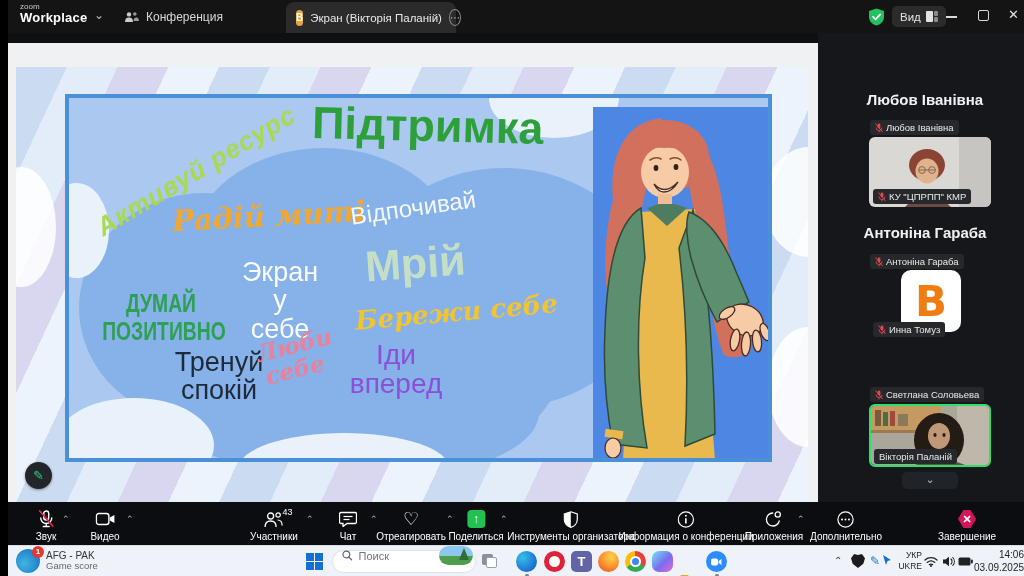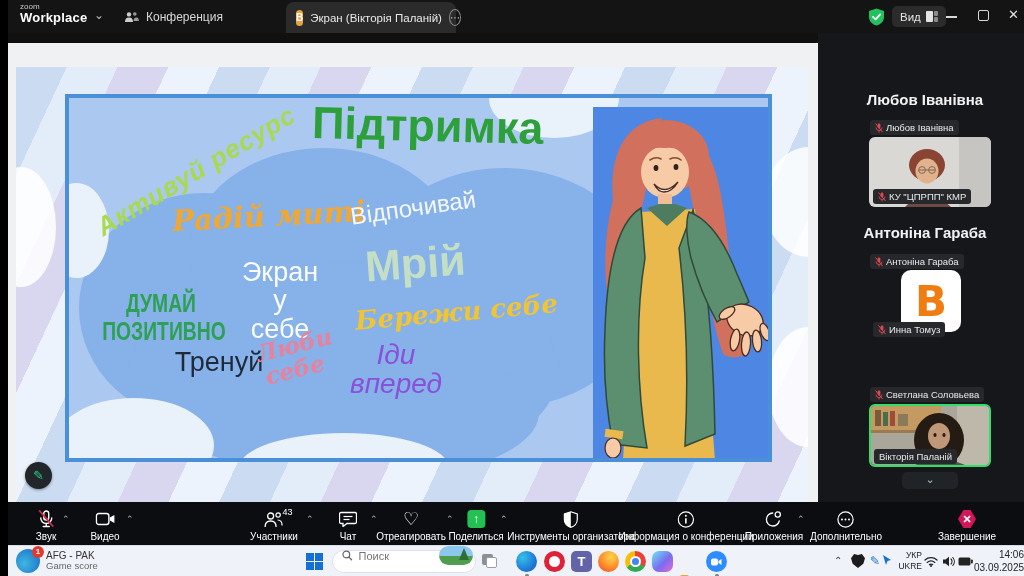--- a/index.html
+++ b/index.html
@@ -39,21 +39,21 @@
   .ph0 { left:30px; top:118px; width:235px; font-size:26px; font-weight:bold; font-style:italic; color:#a8d94e; transform:rotate(-31deg); transform-origin:0 50%; letter-spacing:1px; }
   .ph1 { left:243px; top:4px;  font-size:45px; font-weight:bold; color:#2da03c; transform:rotate(1.5deg); }
   .ph2 { left:103px; top:103px; font-size:29px; font-weight:bold; font-style:italic; color:#f0a832; font-family:"DejaVu Serif", serif; transform:rotate(-3deg); }
   .ph3 { left:281px; top:97px; font-size:24px; color:#f4f8ff; transform:rotate(-8deg); }
   .ph4 { left:163px; top:160px; width:96px; font-size:27px; color:#fafcff; text-align:center; white-space:normal; }
   .ph5 { left:296px; top:143px; font-size:43px; font-weight:bold; color:#c4dfc6; transform:rotate(-4deg); }
   .ph6 { left:286px; top:201px; font-size:26px; font-weight:bold; font-style:italic; color:#f1c434; font-family:"DejaVu Serif", serif; transform:rotate(-5deg); }
   .ph7 { left:22px; top:195px; width:140px; font-size:23px; font-weight:bold; color:#2da053; text-align:center; white-space:normal; transform:scale(.84,1.12); line-height:1.1; }
   .ph8 { left:100px; top:250px; width:100px; font-size:27px; color:#1e2a3a; text-align:center; white-space:normal; }
   .ph9 { left:190px; top:236px; width:66px; font-size:23px; font-weight:bold; color:#e8829c; text-align:center; white-space:normal; transform:rotate(-14deg); font-family:"DejaVu Serif", serif; font-style:italic; }
-  .ph10 { left:275px; top:242px; width:104px; font-size:28px; color:#8a50d8; text-align:center; white-space:normal;font-style:italic; }
+  .ph10 { left:275px; top:242px; width:104px; font-size:28px; color:#8a50d8; text-align:center; white-space:normal; }
 
   .woman-bg { position:absolute; left:524px; top:9px; width:175px; height:351px; background:#4e86e3; }
   .woman-svg { position:absolute; left:498px; top:10px; width:205px; height:352px; }
 
   .pencil-btn { position:absolute; left:17px; top:429px; width:27px; height:27px; border-radius:50%; background:#22262b; color:#2bc878; font-size:13px; display:flex; align-items:center; justify-content:center; box-shadow:0 1px 3px rgba(0,0,0,.4); }
   .mini-ctrls { position:absolute; left:688px; top:484px; display:flex; gap:16px; color:#9a9a9a; font-size:10px; align-items:center; }
 
   
   .rpanel { position:absolute; left:810px; top:33px; width:214px; height:469px; background:#15171a; }
   .pheader { position:absolute; left:0; width:214px; text-align:center; color:#f2f2f2; font-size:15px; font-weight:bold; }
@@ -188,20 +188,21 @@
             <div>себе</div>
           </div>
           <div class="phrase ph5">Мрій</div>
           <div class="phrase ph6">Бережи себе</div>
           <div class="phrase ph7">
             <div>ДУМАЙ</div>
             <div>ПОЗИТИВНО</div>
           </div>
           <div class="phrase ph8">
             <div>Тренуй</div>
+            <div>спокій</div>
           </div>
           <div class="phrase ph9">
             <div>Люби</div>
             <div>себе</div>
           </div>
           <div class="phrase ph10">
             <div>Іди</div>
             <div>вперед</div>
           </div>
 

